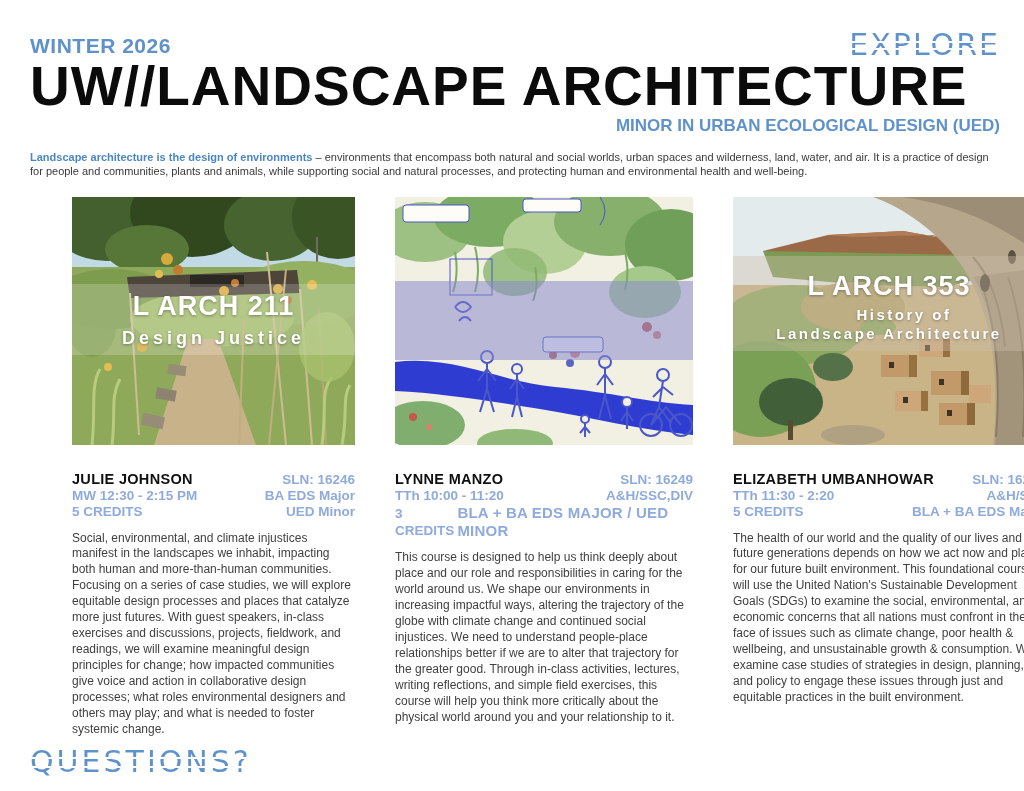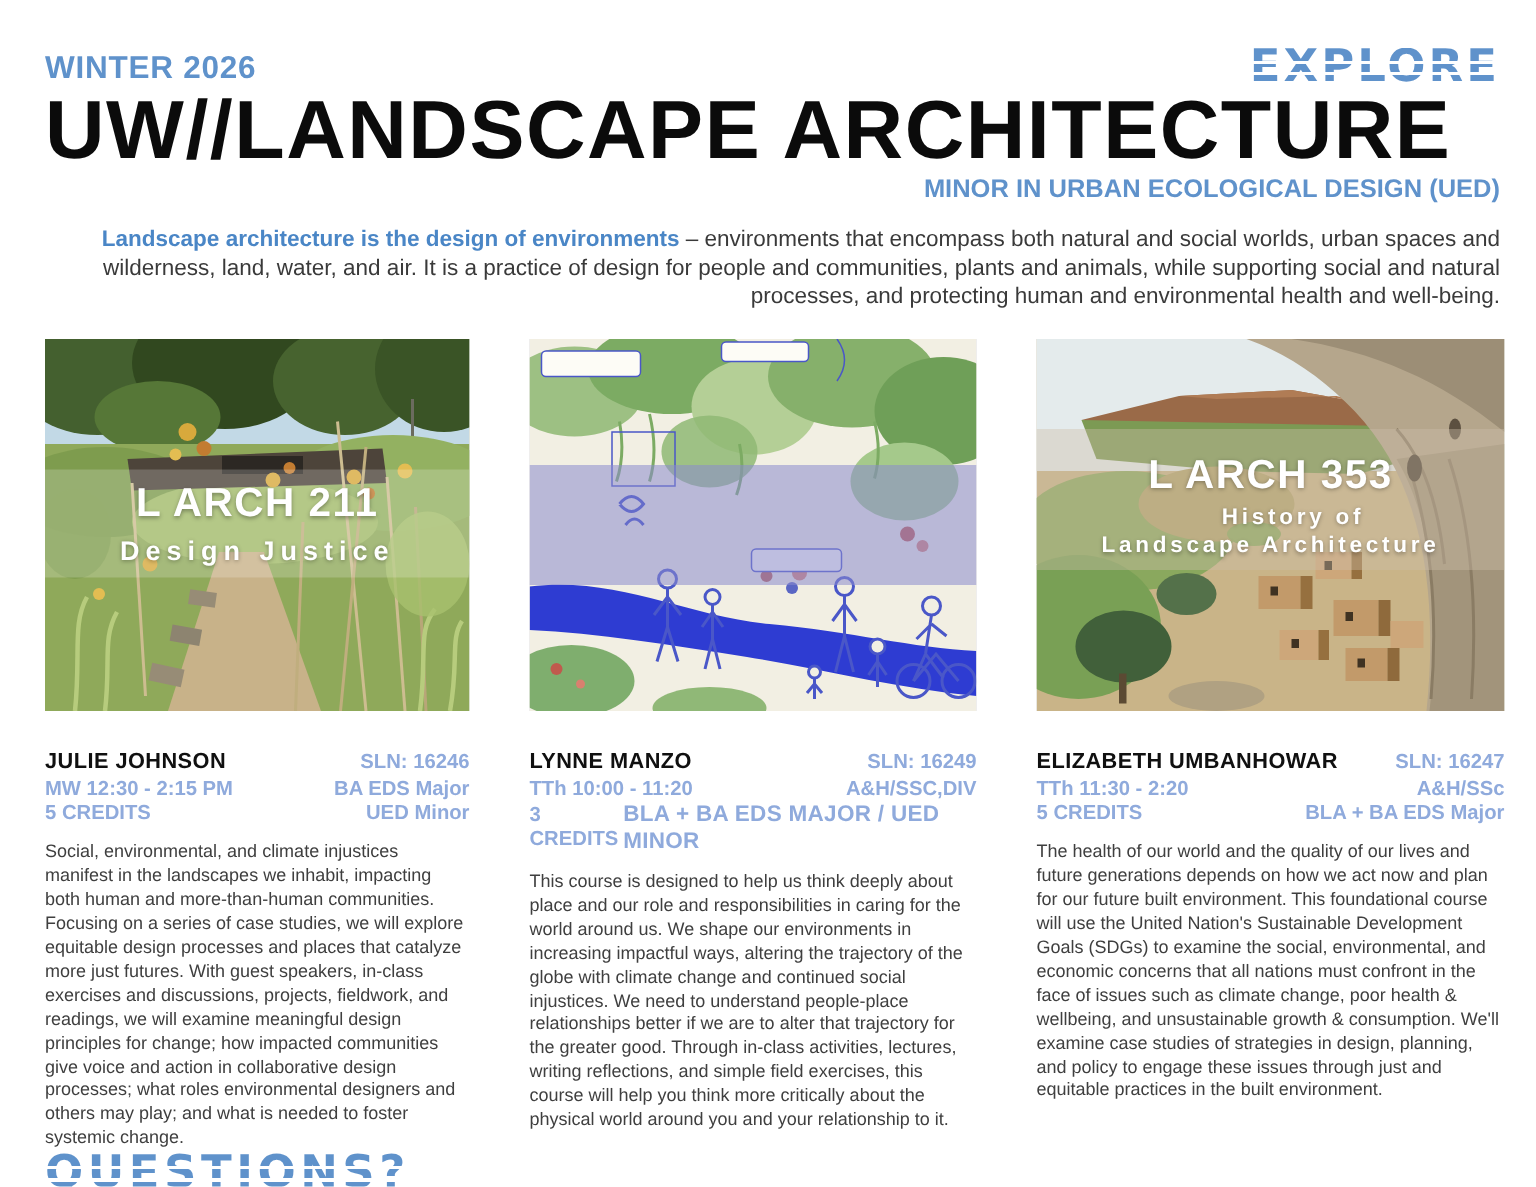--- a/index.html
+++ b/index.html
@@ -3,37 +3,37 @@
 <meta charset="utf-8">
 <style>
   * { box-sizing: border-box; }
   html,body { margin:0; padding:0; background:#ffffff; }
   body { width:1024px; height:791px; overflow:hidden; font-family:"Liberation Sans", sans-serif; }
   .page { position:relative; width:1024px; height:791px; padding:32px 24px 12px 30px; display:flex; flex-direction:column;border-radius:31px; }
 
   
   .top-row { display:flex; justify-content:space-between; align-items:flex-end; }
   .season { font-size:21px; font-weight:bold; letter-spacing:.5px; color:var(--header_blue,#5f92cb); }
-  .stencil { color:var(--header_blue,#5f92cb); font-weight:700; letter-spacing:2px; font-family:"DejaVu Sans", sans-serif; }
+  .stencil { color:var(--header_blue,#5f92cb); font-weight:400; letter-spacing:2px; font-family:"DejaVu Sans", sans-serif; }
   @supports ((-webkit-background-clip: text)) {
     .stencil {
       background-image:linear-gradient(180deg, var(--header_blue,#5f92cb) 0 34%, #fff 34% 41%, var(--header_blue,#5f92cb) 41% 62%, #fff 62% 69%, var(--header_blue,#5f92cb) 69% 100%);
       -webkit-background-clip:text; background-clip:text; -webkit-text-fill-color:transparent; color:transparent;
     }
   }
   .explore { font-size:30px; line-height:.85; }
   h1.title { margin:0; font-size:55px; line-height:1.02; font-weight:800; letter-spacing:1px; color:var(--title_black,#0b0b0b); white-space:nowrap; }
   .subtitle { text-align:right; font-weight:bold; font-size:17px; margin-top:2px; color:var(--header_blue,#5f92cb); }
 
   
-  .intro { margin:14px 0 0; text-align:right; font-size:15px; line-height:1.28; color:var(--text_dark,#3a3a3a); }
+  .intro { margin:14px 0 0; font-size:11px; line-height:1.28; color:var(--text_dark,#3a3a3a); }
   .intro .lead { font-weight:bold; color:var(--lead_blue,#4a86c6); }
 
   
-  .grid { display:grid; grid-template-columns:283px 298px 312px; column-gap:40px; margin-top:19px; }
+  .grid { display:grid; grid-template-columns:283px 298px 312px; column-gap:40px; margin-top:19px;margin-left:42px; }
   .photo { position:relative; height:248px; overflow:hidden; background:#ddd; }
   .photo svg { position:absolute; inset:0; width:100%; height:100%; display:block; }
   .band { position:absolute; left:0; right:0; }
   .c1 .band { top:35%; height:29%; background:rgba(255,255,255,.20); }
   .c2 .band { top:34%; height:32%; background:rgba(138,138,206,.55); }
   .c3 .band { top:24%; height:38%; background:rgba(205,190,170,.40); }
   .overlay { position:absolute; left:0; right:0; top:38%; text-align:center; color:#fff; text-shadow:0 1px 3px rgba(0,0,0,.35); }
   .c3 .overlay { top:30%; }
   .code { font-size:27px; font-weight:800; letter-spacing:1px; }
   .cname { font-size:18px; font-weight:800; letter-spacing:4px; margin-top:6px; }

